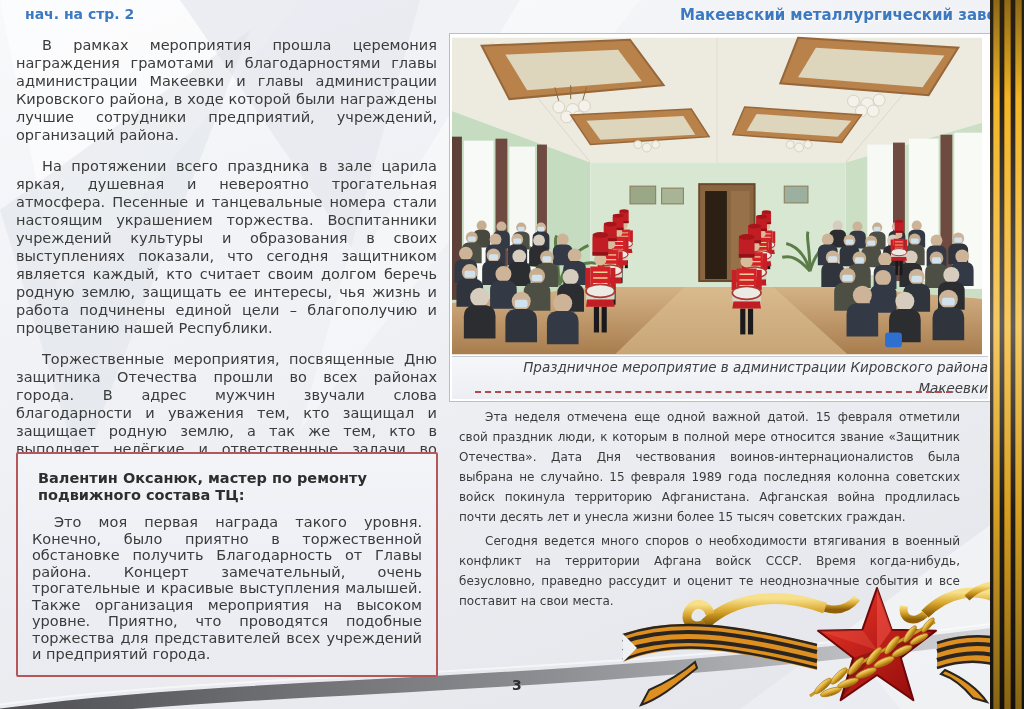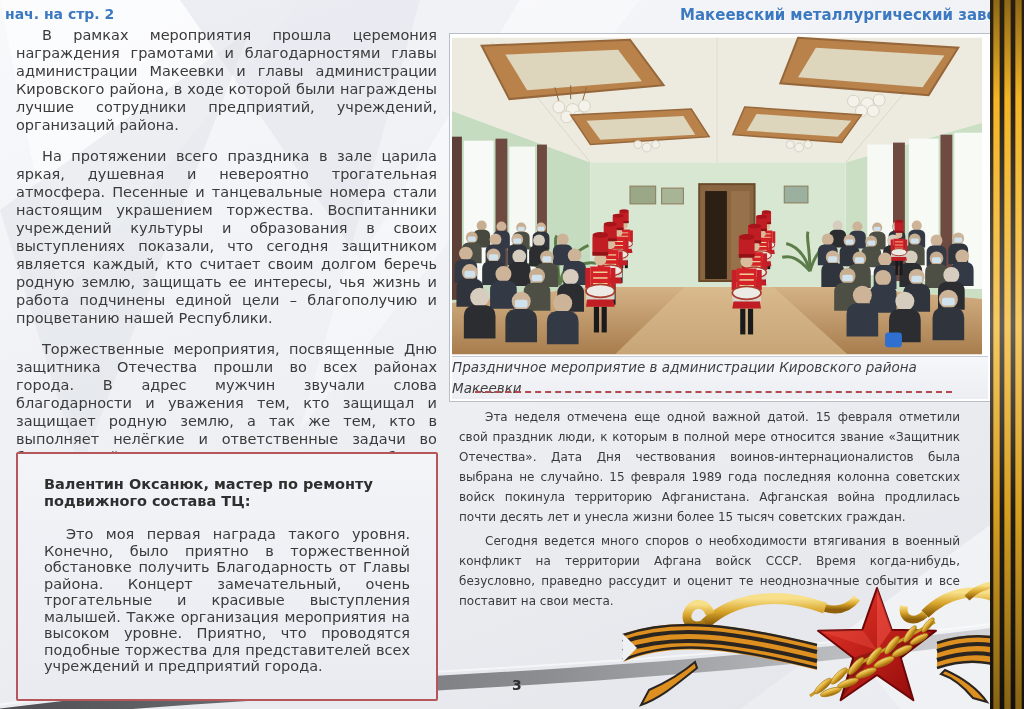--- a/index.html
+++ b/index.html
@@ -1,33 +1,33 @@
 <!DOCTYPE html>
 <html><head>
 <meta charset="utf-8">
 <style>
   html,body{margin:0;padding:0;background:#888;}
   .page{position:relative;width:1024px;height:709px;overflow:hidden;
         background:linear-gradient(160deg,#f8f9fb 0%,#eef0f4 45%,#e3e5ea 100%);
         font-family:"DejaVu Sans","Liberation Sans",sans-serif;color:#3c3c3c;}
   .abs{position:absolute;}
   
-  .note{left:5px;top:6px;font-size:14px;font-weight:bold;color:#3d79c0;text-shadow:0 1px 0 rgba(255,255,255,.8);}
+  .note{left:25px;top:6px;font-size:14px;font-weight:bold;color:#3d79c0;text-shadow:0 1px 0 rgba(255,255,255,.8);}
   .htitle{right:15px;top:6px;font-size:15px;font-weight:bold;color:#3d79c0;text-shadow:0 1px 1px rgba(255,255,255,.9);}
   
-  .leftcol{left:16px;top:26px;width:421px;}
+  .leftcol{left:16px;top:36px;width:421px;}
   .leftcol p{margin:0 0 13px 0;font-size:14.5px;line-height:18px;text-align:justify;text-indent:26px;color:#3b3b3b;}
   .quote{left:16px;top:452px;width:398px;border:2px solid #b5575a;border-radius:2px;
          background:linear-gradient(180deg,#f3f4f8,#e9ebf1);padding:6px 10px 8px 10px;}
-  .quote h3{margin:16px;font-size:14.5px;line-height:17px;font-weight:bold;color:#2e2e2e;}
-  .quote p{margin:16px;font-size:14.5px;line-height:16.5px;text-align:justify;text-indent:22px;color:#3b3b3b;}
+  .quote h3{margin:10px;font-size:14.5px;line-height:17px;font-weight:bold;color:#2e2e2e;}
+  .quote p{margin:4px;font-size:14.5px;line-height:16.5px;text-align:justify;text-indent:22px;color:#3b3b3b;}
   
   .figure{left:449px;top:33px;width:536px;background:#fff;border:1px solid #b9bfca;padding:2px;}
   .figure svg{display:block;}
-  .caption{display:block;text-align:left;font-style:italic;font-size:13.5px;line-height:21px;color:#3f3f3f;
+  .caption{display:block;text-align:right;font-style:italic;font-size:13.5px;line-height:21px;color:#3f3f3f;
            background:linear-gradient(180deg,#f6f7fa,#eceef3);border-top:1px solid #c6cad4;}
   .dashes{left:475px;top:391px;width:477px;border-top:2px dashed #b2494d;height:0;}
   .rightcol{left:455px;top:403px;width:509px;}
   .rightcol p{margin:4px;font-size:12px;line-height:20px;text-align:justify;text-indent:26px;color:#3b3b3b;}
   
   .gribbon{right:0;top:0;width:34px;height:709px;z-index:40;
     background:
       linear-gradient(180deg,rgba(40,28,8,.5) 0%,rgba(255,255,255,0) 14%,rgba(255,255,255,.28) 46%,rgba(0,0,0,.12) 72%,rgba(0,0,0,.45) 100%),
       repeating-linear-gradient(90deg,#262019 0 3px,#b97f10 3px 4px,#f2b526 4px 9px,#b97f10 9px 10px,#262019 10px 11px);}
   .swoosh{left:0;top:560px;z-index:5;}

